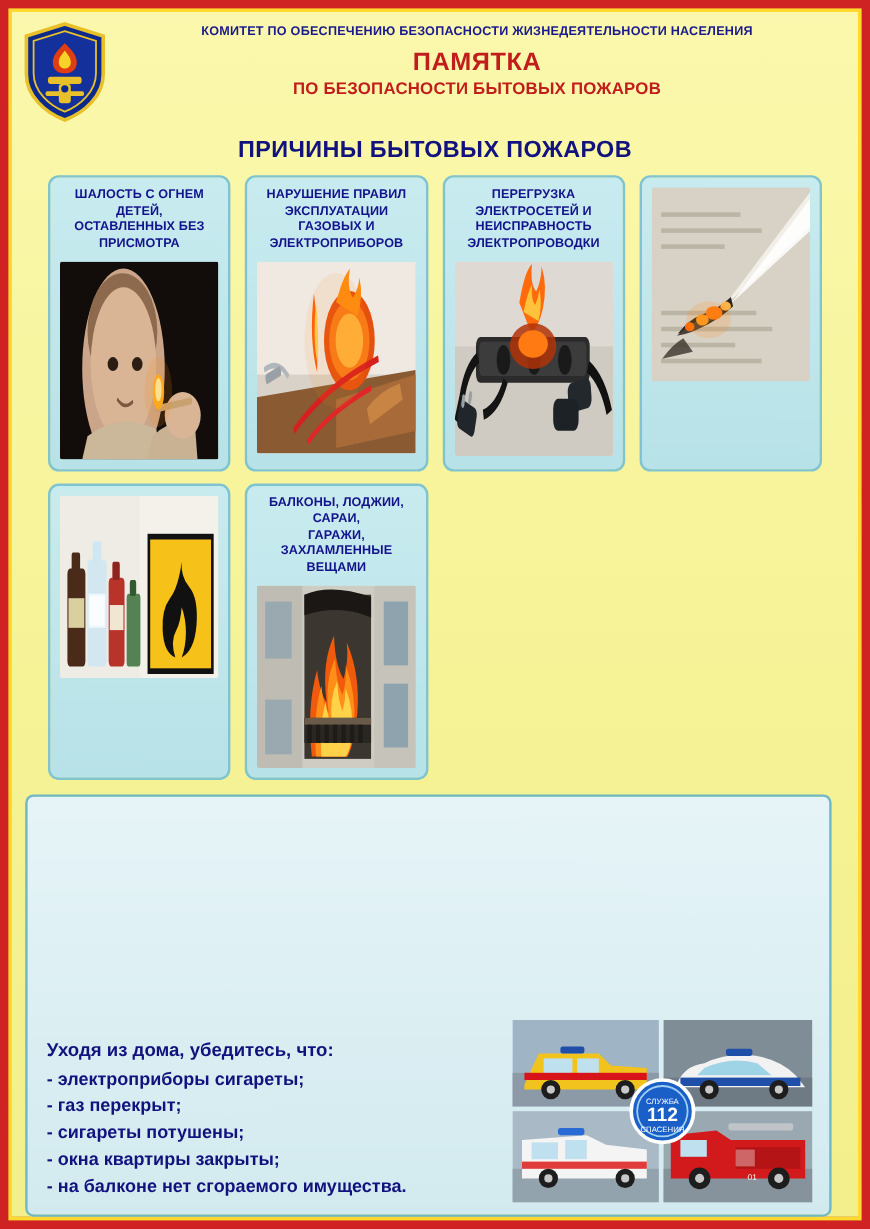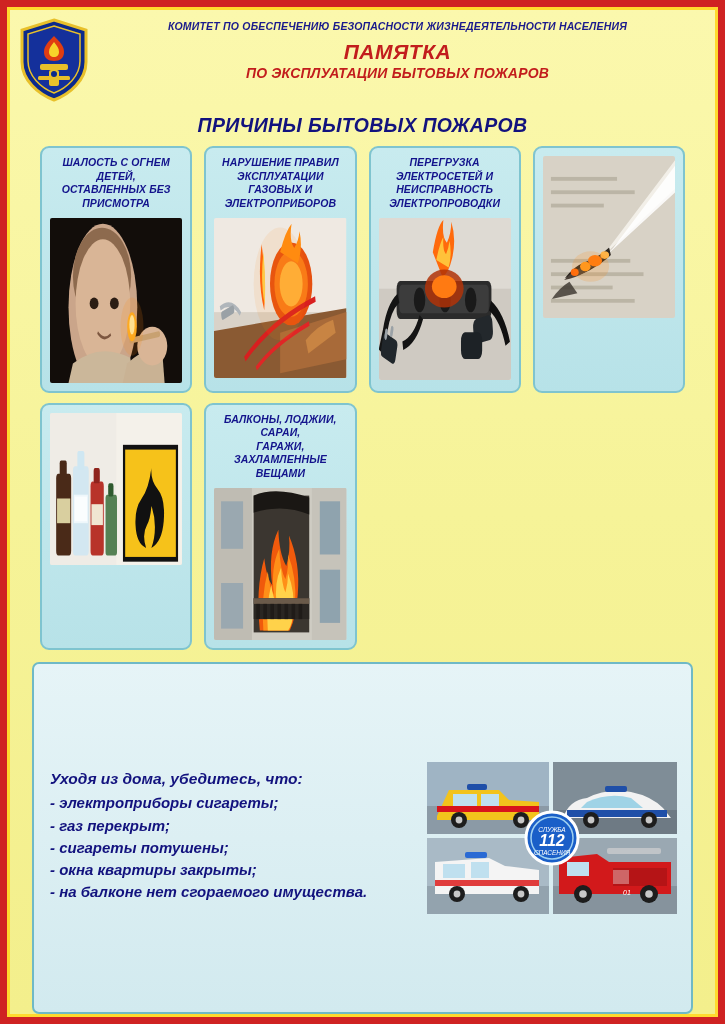--- a/index.html
+++ b/index.html
@@ -13,21 +13,20 @@
     background: #cf2222;
     overflow: hidden;
   }
   .poster {
     position: relative;
     width: 725px;
     height: 1024px;
     box-sizing: border-box;
     background: #cf2222;
     padding: 7px;
-    font-style: italic;
   }
   .poster-inner {
     position: relative;
     width: 100%;
     height: 100%;
     box-sizing: border-box;
     border: 3px solid #ffd92e;
     background: #f7f59a;
     background: linear-gradient(180deg, #fbf8ad 0%, #f6f398 50%, #f3ef8c 100%);
     display: flex;
@@ -130,28 +129,28 @@
 
   .card-1 .photo { height: 165px; }
   .card-2 .photo { height: 160px; }
   .card-3 .photo { height: 162px; }
   .card-4 .photo { height: 162px; }
   .card-5 .photo { height: 152px; }
   .card-6 .photo { height: 152px; }
 
   
   .bottom {
-    margin: 12px 22px 0 22px;
+    margin: 12px 22px 0 11px;
     background: #ddeef2;
     background: linear-gradient(180deg, #e6f4f7 0%, #d2eaef 100%);
     border: 2px solid #6fb9c6;
     border-radius: 7px;
     padding: 10px 14px 10px 16px;
     display: flex;
-    align-items: center;
+    align-items: flex-end;
     gap: 24px;
     flex: 1 1 auto;
     min-height: 0;
   }
   .bottom-text {
     flex: 1 1 auto;
   }
   .bottom-head {
     font-size: 15.5px;
     font-weight: bold;
@@ -188,21 +187,21 @@
           <path d="M36 24 C33 28 31 30 31 34 C31 37 33 39 36 39 C39 39 41 37 41 34 C41 30 39 28 36 24 Z" fill="#f7d32a"></path>
           <rect x="22" y="46" width="28" height="6" rx="2" fill="#e8c02a"></rect>
           <rect x="31" y="52" width="10" height="16" rx="2" fill="#e8c02a"></rect>
           <rect x="20" y="58" width="32" height="4" rx="1.5" fill="#e8c02a"></rect>
           <circle cx="36" cy="56" r="3" fill="#0b2a8c"></circle>
         </svg>
       </div>
       <div class="header-text">
         <div class="org-line">КОМИТЕТ ПО ОБЕСПЕЧЕНИЮ БЕЗОПАСНОСТИ ЖИЗНЕДЕЯТЕЛЬНОСТИ НАСЕЛЕНИЯ</div>
         <div class="memo-title">ПАМЯТКА</div>
-        <div class="memo-sub">ПО ЭКСПЛУАТАЦИИ БЫТОВЫХ ПОЖАРОВ</div>
+        <div class="memo-sub">ПО БЕЗОПАСНОСТИ БЫТОВЫХ ПОЖАРОВ</div>
       </div>
     </div>
 
     <div class="section-title">ПРИЧИНЫ БЫТОВЫХ ПОЖАРОВ</div>
 
     <div class="grid">
 
       <div class="card card-1">
         <div class="card-title">
           <span>ШАЛОСТЬ С ОГНЕМ ДЕТЕЙ,</span><br>

